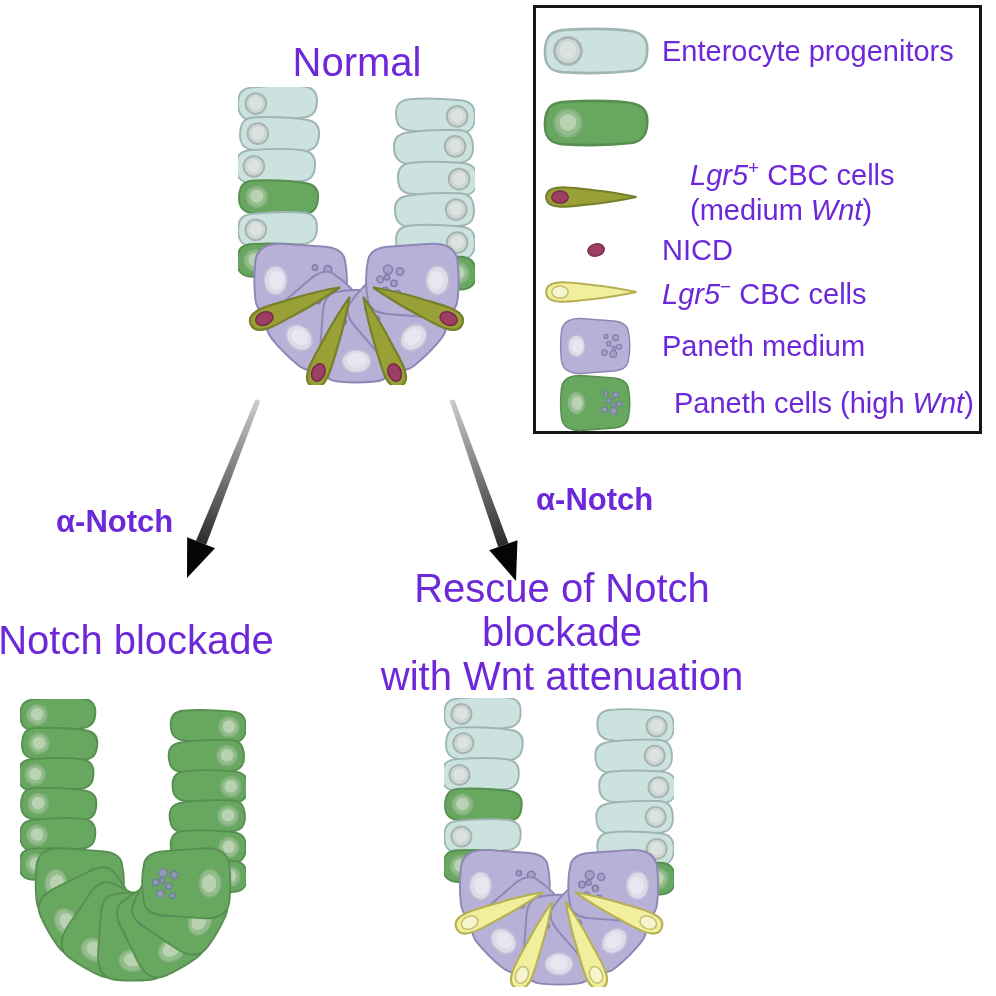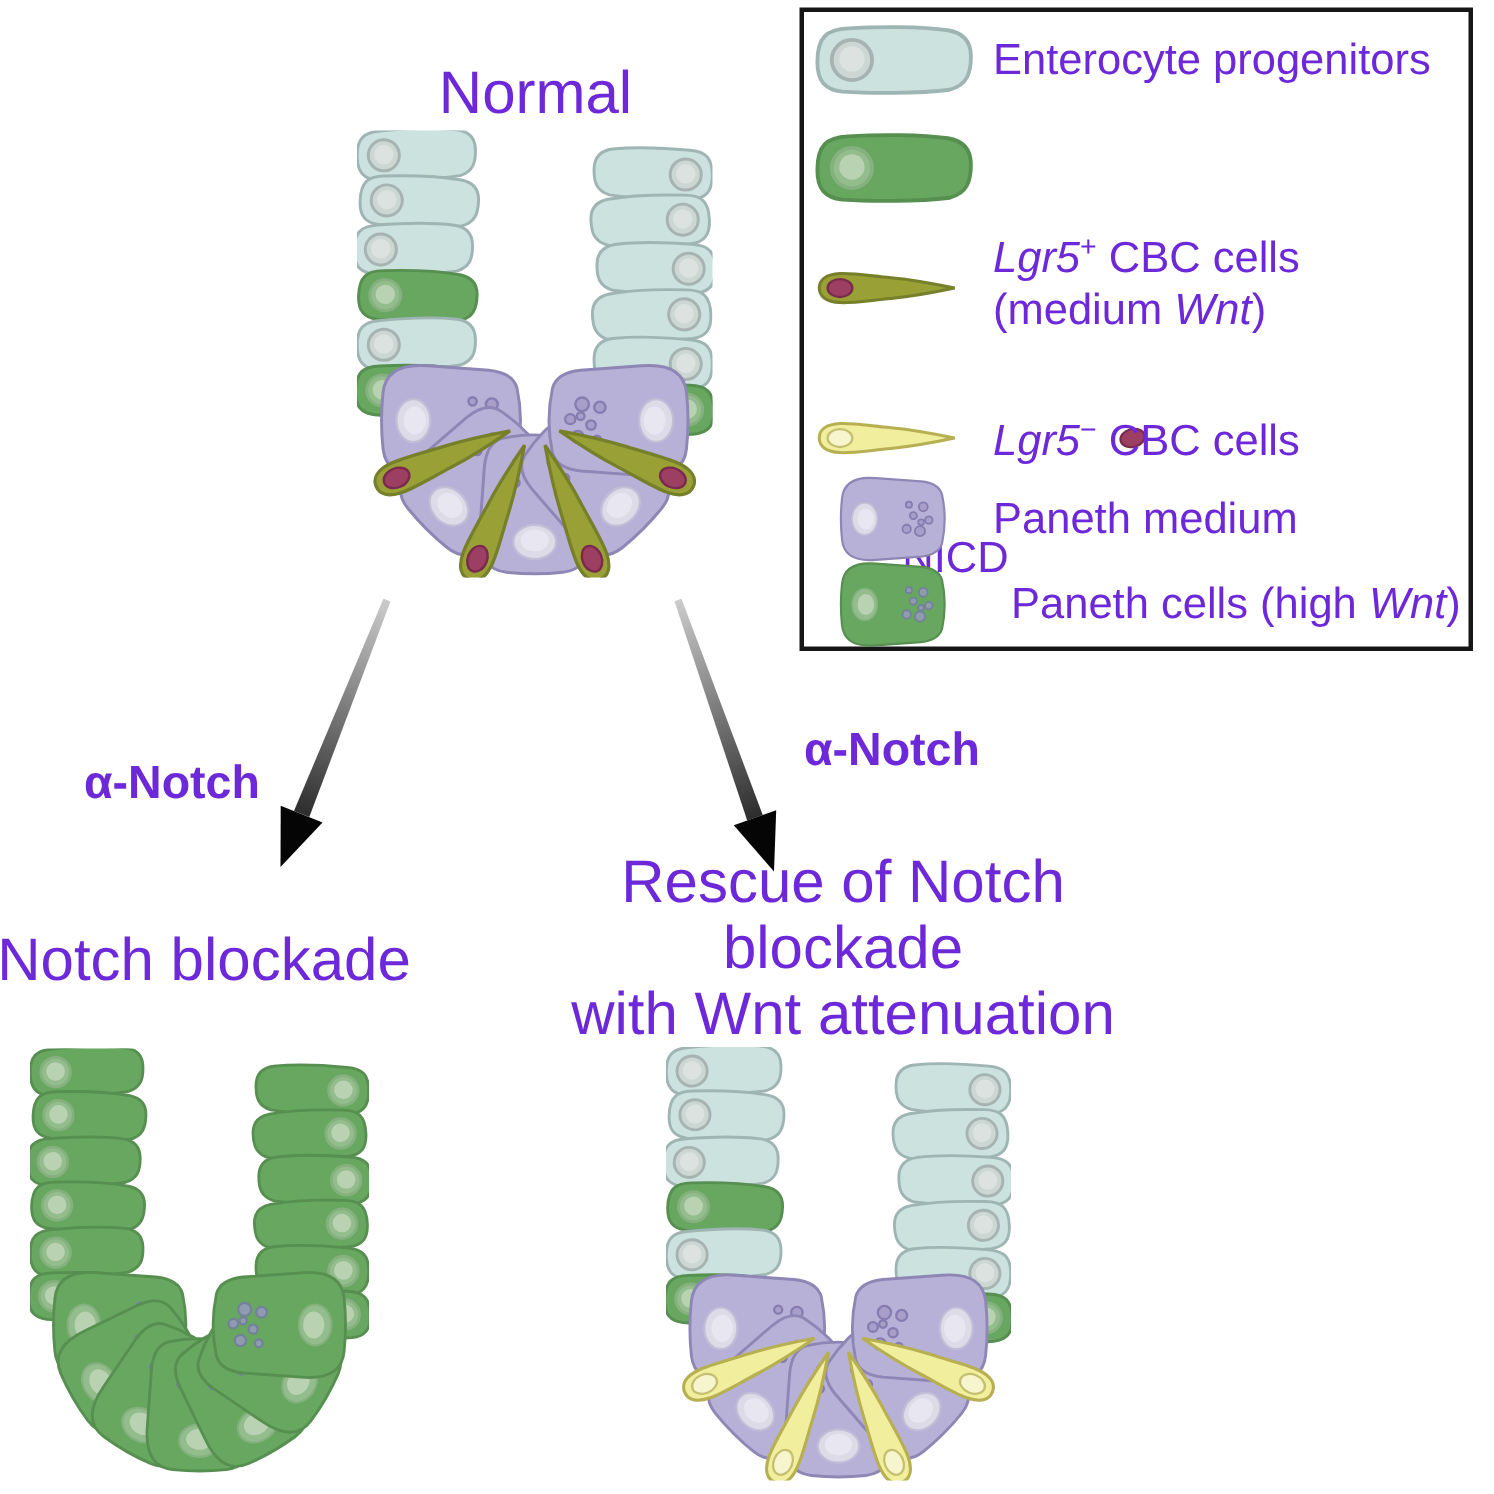--- a/index.html
+++ b/index.html
@@ -11,21 +11,21 @@
     position:absolute;font-size:40px;line-height:44px;white-space:nowrap;
     transform:translateX(-50%);text-align:center;
   }
   .title-two-line{white-space:normal;width:460px;}
   .arrow-label{
     position:absolute;font-size:31px;font-weight:bold;line-height:37px;white-space:nowrap;
   }
   .legend{
     position:absolute;left:533px;top:5px;width:449px;height:429px;
     border:3px solid #161616;background:#fff;box-sizing:border-box;
-    display:flex;flex-direction:column;padding:3px 0 0 0;
+    display:flex;flex-direction:column;padding:14px 0 0 0;
   }
   .legend-row{display:flex;align-items:center;}
   .legend-icon{width:126px;flex:0 0 126px;display:flex;justify-content:center;align-items:center;}
   .legend-text{font-size:29px;line-height:35px;width:312px;}
   .legend-row.tall .legend-icon{align-self:flex-start;margin-top:14px;}
   .legend-text sup{font-size:19px;vertical-align:super;line-height:0;}
   .legend-text i{font-style:italic;}
   .crypt-svg,.overlay-svg{position:absolute;display:block;}
   .overlay-svg{left:0;top:0;pointer-events:none;}
 </style>
@@ -53,32 +53,32 @@
         <span class="legend-icon">
           <svg width="126" height="58" viewBox="0 0 130 58">
             <g transform="translate(62 29) scale(1.32)">
               <path d="M -40 1 C -40 -12 -35 -16 -24 -16.5 C -8 -17.5 14 -17.5 28 -15.5 C 37 -14 40 -9 40 -2 C 40 7 38 13 29 15.5 C 12 17.5 -12 17.5 -27 16.5 C -36 15.5 -40 11 -40 1 Z" fill="#67a760" stroke="#568f50" stroke-width="2"></path>
               <circle cx="-22" cy="0" r="10.5" fill="#93bd8c" stroke="#84b17e" stroke-width="2"></circle>
               <circle cx="-22" cy="-0.5" r="6.6" fill="#b9d2b2"></circle>
             </g>
           </svg>
         </span>
       </div>
-      <div class="legend-row tall" style="height: 88px;">
+      <div class="legend-row tall" style="height: 88px; gap: 28px;">
         <span class="legend-icon">
           <svg width="126" height="58" viewBox="0 0 130 58">
             <g transform="translate(58 27) rotate(90) scale(0.95)">
               <path d="M 0 -48 C 3 -34 6 -18 7.5 -2 C 9 14 11 26 10.5 35 C 10 45 6 50 0 50 C -6 50 -10 45 -10.5 35 C -11 26 -9 14 -7.5 -2 C -6 -18 -3 -34 0 -48 Z" fill="#99a136" stroke="#767f2a" stroke-width="2.2"></path>
               <ellipse cx="0" cy="35" rx="6.5" ry="9" fill="#9c3f62" stroke="#7a2b4c" stroke-width="1.6"></ellipse>
             </g>
           </svg>
         </span>
         <div class="legend-text"><i>Lgr5</i><sup>+</sup><span> CBC cells (medium </span><i>Wnt</i><span>)</span></div>
       </div>
-      <div class="legend-row" style="height: 42px; flex-direction: column;">
+      <div class="legend-row" style="height: 42px;">
         <span class="legend-icon">
           <svg width="126" height="58" viewBox="0 0 130 58">
             <g transform="translate(62 29) rotate(-14)">
               <ellipse cx="0" cy="0" rx="8.5" ry="6.2" fill="#9c3f62" stroke="#7a2b4c" stroke-width="1.5"></ellipse>
             </g>
           </svg>
         </span>
         <div class="legend-text"><span>NICD</span></div>
       </div>
       <div class="legend-row" style="height: 46px;">

